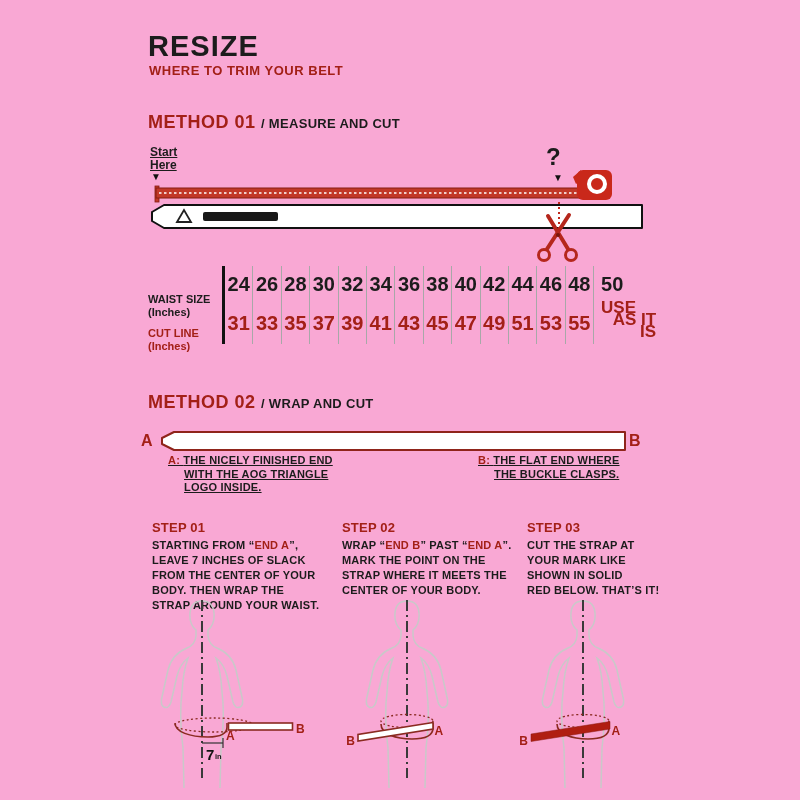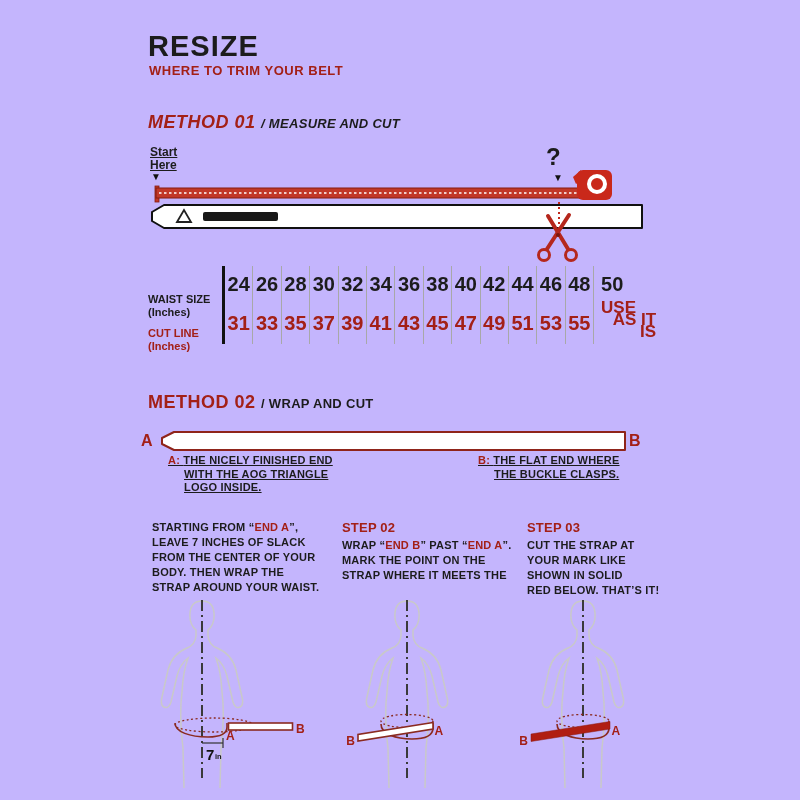--- a/index.html
+++ b/index.html
@@ -1,24 +1,24 @@
 <!DOCTYPE html>
 <html><head>
 <meta charset="utf-8">
 <style>
   html,body{margin:0;padding:0;background:#ffffff;}
-  .page{position:relative;width:800px;height:800px;background:#c4b5fd;overflow:hidden;
+  .page{position:relative;width:800px;height:800px;background:#f9a8d4;overflow:hidden;
         font-family:"Liberation Sans",sans-serif;font-weight:bold;color:#1c1c1c;}
   .abs{position:absolute;}
   .red{color:#a32017;}
   .title{left:148px;top:30px;font-size:29px;letter-spacing:1px;}
   .subtitle{left:149px;top:63px;font-size:13px;letter-spacing:0.5px;}
   .mhead{font-size:18px;letter-spacing:0.5px;}
   .mhead .suffix{font-size:13px;color:#1c1c1c;letter-spacing:0.3px;}
-  .m1head{left:148px;top:112px;font-style:italic;}
+  .m1head{left:148px;top:112px;}
   .m2head{left:148px;top:392px;}
   .starthere{left:150px;top:146px;font-size:12px;line-height:13px;text-decoration:underline;}
   .marker{font-size:10px;color:#111;}
   .qmark{left:546px;top:143px;font-size:24px;}
   .qmarker{left:553px;top:172px;}
   .sh-marker{left:151px;top:171px;}
   
   .table{left:148px;top:266px;display:flex;align-items:stretch;height:78px;}
   .t-label-col{width:74px;border-right:3px solid #111;display:flex;flex-direction:column;}
   .t-col{width:27.4px;border-right:1px solid #a8a8a8;display:flex;flex-direction:column;text-align:center;}
@@ -179,34 +179,36 @@
     <div style="padding-left:16px;">WITH THE AOG TRIANGLE</div>
     <div style="padding-left:16px;">LOGO INSIDE.</div>
   </div>
   <div class="abs cap capB">
     <div><span class="red">B:</span>
       <span>THE FLAT END WHERE</span></div>
     <div style="padding-left:16px;">THE BUCKLE CLASPS.</div>
   </div>
 
   <div class="abs step step1">
+    <div class="shead red">STEP 01</div>
     <div class="sbody">
         <div><span>STARTING FROM “</span><span class="red">END A</span><span>”,</span></div>
         <div><span>LEAVE 7 INCHES OF SLACK</span></div>
         <div><span>FROM THE CENTER OF YOUR</span></div>
         <div><span>BODY. THEN WRAP THE</span></div>
         <div><span>STRAP AROUND YOUR WAIST.</span></div>
       </div>
   </div>
   <div class="abs step step2">
     <div class="shead red">STEP 02</div>
     <div class="sbody">
         <div><span>WRAP “</span><span class="red">END B</span><span>” PAST “</span><span class="red">END A</span><span>”.</span></div>
         <div><span>MARK THE POINT ON THE</span></div>
         <div><span>STRAP WHERE IT MEETS THE</span></div>
+        <div><span>CENTER OF YOUR BODY.</span></div>
       </div>
   </div>
   <div class="abs step step3">
     <div class="shead red">STEP 03</div>
     <div class="sbody">
         <div><span>CUT THE STRAP AT</span></div>
         <div><span>YOUR MARK LIKE</span></div>
         <div><span>SHOWN IN SOLID</span></div>
         <div><span>RED BELOW. THAT’S IT!</span></div>
       </div>

